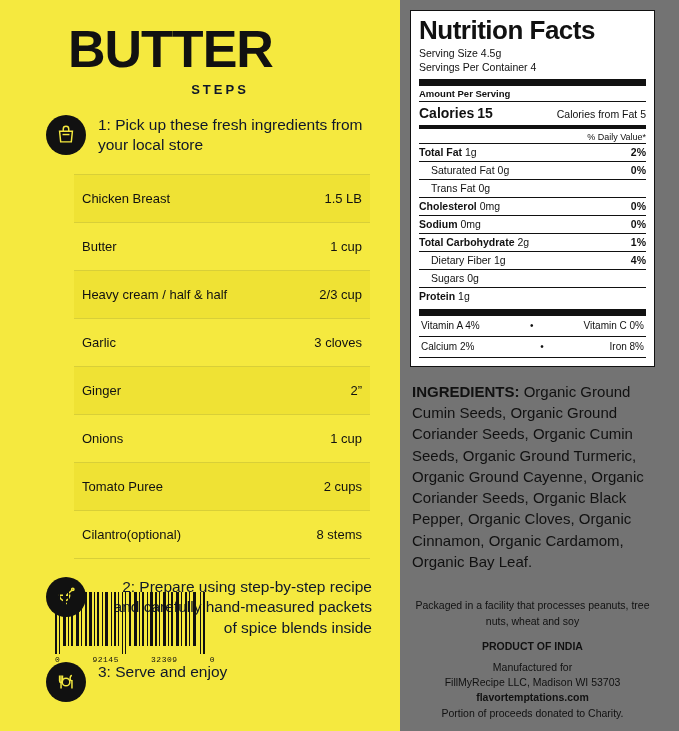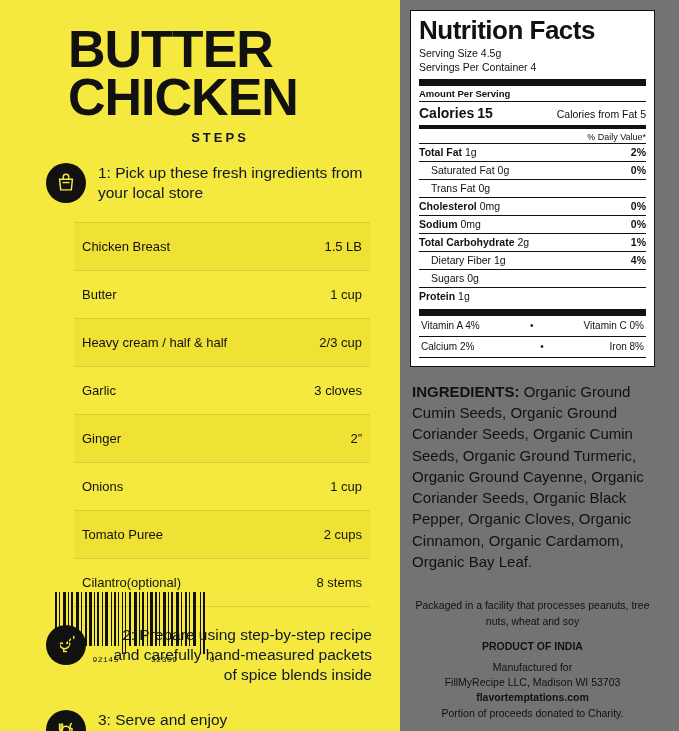--- a/index.html
+++ b/index.html
@@ -200,21 +200,20 @@
 </head>
 <body>
 
 <div class="page">
 
   <div class="left-panel">
     <div class="left-inner">
 
       <div class="title">
         <span>BUTTER</span>
-        <span class="l2">CHICKEN</span>
       </div>
 
       <div class="steps-label">STEPS</div>
 
       <div class="step-row">
         <span class="step-badge">
           <svg width="22" height="22" viewBox="0 0 24 24" fill="none" stroke="#f5e93f" stroke-width="1.6">
             <path d="M5 8h14l-1.2 11.5H6.2L5 8z"></path>
             <path d="M9 8V5.5a3 3 0 0 1 6 0V8"></path>
             <path d="M8.2 11.5h7.6"></path>

